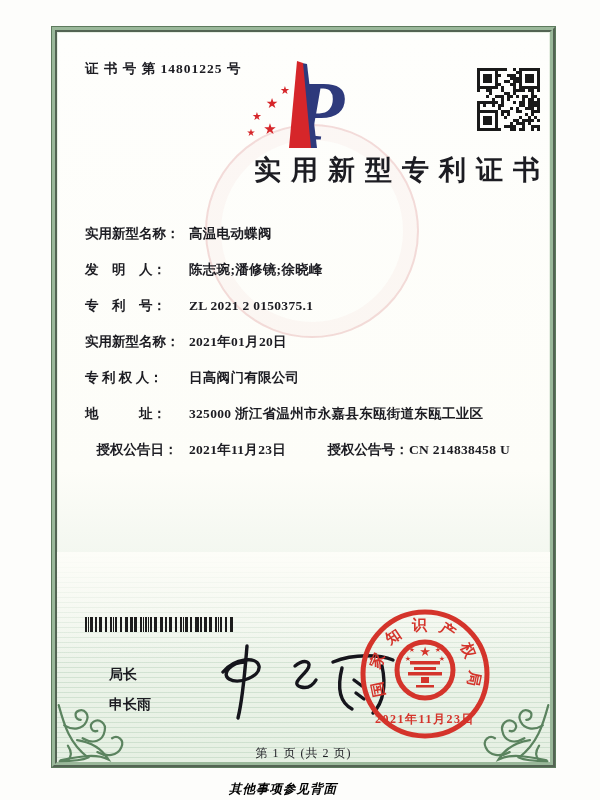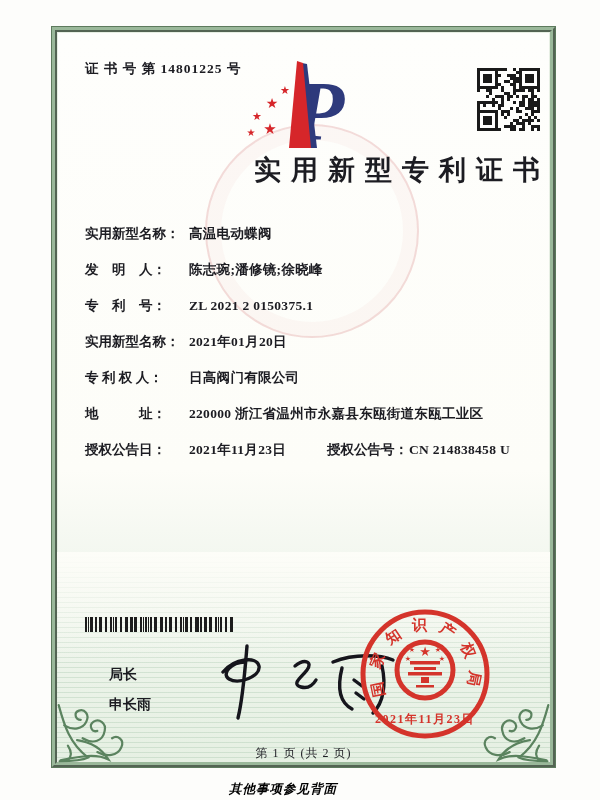--- a/index.html
+++ b/index.html
@@ -37,21 +37,21 @@
   .qr{position:absolute;left:420px;top:36px;width:63px;height:63px;}
   .title{
     position:absolute;left:0;right:0;top:120px;text-align:right;
     font-size:27px;font-weight:bold;letter-spacing:10px;margin:0;
   }
   .fields{position:absolute;left:28px;top:192px;width:450px;font-size:13.5px;}
   .f-row{display:flex;margin-bottom:17px;line-height:19px;}
   .f-label{flex:none;width:104px;font-weight:bold;white-space:pre;}
   .f-value{font-weight:bold;letter-spacing:.3px;white-space:nowrap;}
   .f-pair{display:flex;}
-  .f-pair .f-label{width:82px;}
+  .f-pair .f-label{width:82px;text-align:center;}
   .f-row.two .f-pair:first-child{width:242px;}
   .f-row.two .f-pair:first-child .f-label{width:104px;}
   .body-text{position:absolute;left:28px;top:440px;width:447px;}
   .body-text p{
     margin:0;font-size:12.5px;line-height:1.85;text-indent:2em;
     font-style:italic;color:#2b2b33;letter-spacing:.4px;text-align:justify;
   }
   .barcode{
     position:absolute;left:28px;top:585px;width:150px;height:15px;
     background:
@@ -260,21 +260,21 @@
     <div class="f-row">
       <span class="f-label">实用新型名称：</span>
       <span class="f-value">2021年01月20日</span>
     </div>
     <div class="f-row">
       <span class="f-label">专 利 权 人：</span>
       <span class="f-value">日高阀门有限公司</span>
     </div>
     <div class="f-row">
       <span class="f-label">地　　　址：</span>
-      <span class="f-value">220000 浙江省温州市永嘉县东瓯街道东瓯工业区</span>
+      <span class="f-value">325000 浙江省温州市永嘉县东瓯街道东瓯工业区</span>
     </div>
     <div class="f-row two">
       <span class="f-pair">
         <span class="f-label">授权公告日：</span>
         <span class="f-value">2021年11月23日</span>
       </span>
       <span class="f-pair">
         <span class="f-label">授权公告号：</span>
         <span class="f-value">CN 214838458 U</span>
       </span>

